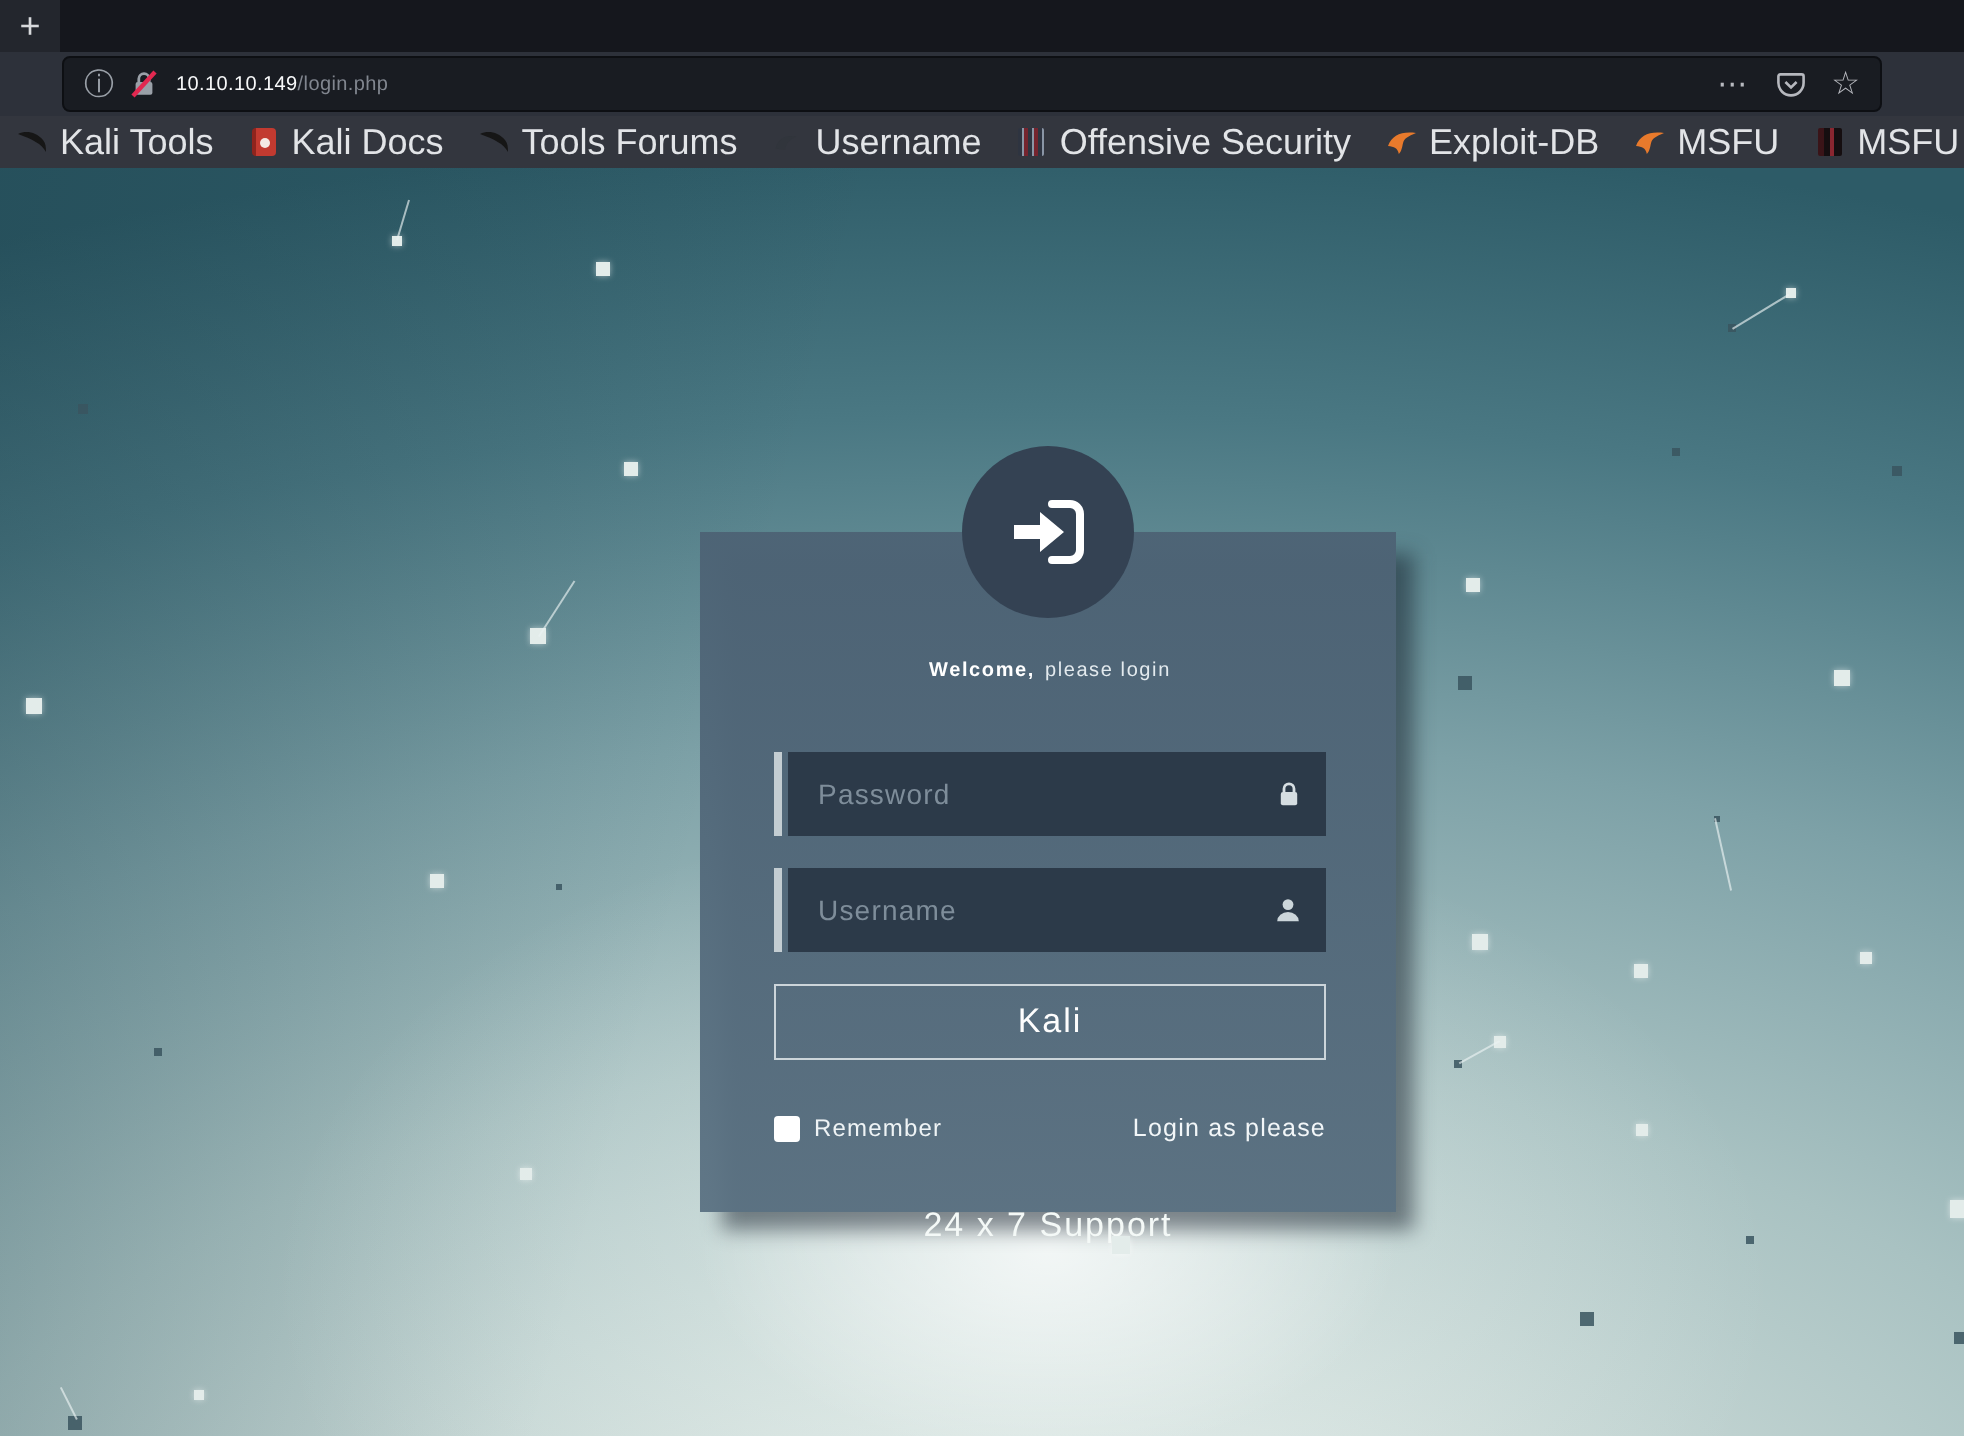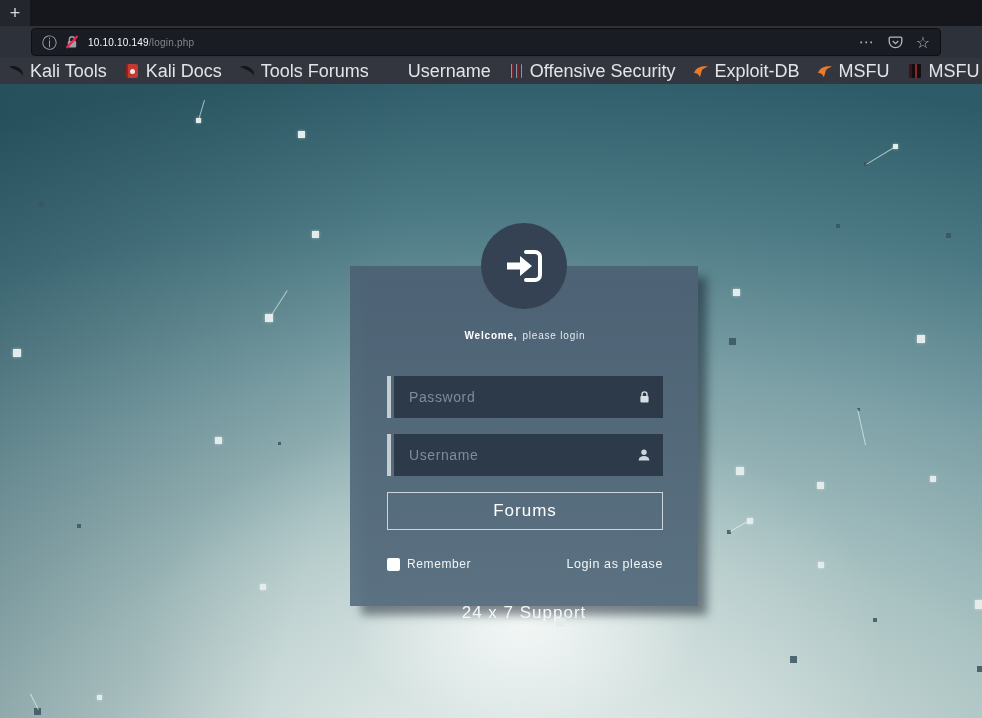--- a/index.html
+++ b/index.html
@@ -226,21 +226,21 @@
         <span class="stripe"></span>
         <input type="text" placeholder="Username" style="">
         <span class="field-ic">
           <svg width="14" height="14" viewBox="0 0 14 14" fill="#ccd6db">
             <circle cx="7" cy="4.3" r="2.7"></circle>
             <path d="M1.6 12.6 a5.4 4.6 0 0 1 10.8 0 Z"></path>
           </svg>
         </span>
       </div>
 
-      <button class="login-btn">Forums</button>
+      <button class="login-btn">Kali</button>
 
       <div class="card-row">
         <span class="remember">
           <span class="checkbox"></span>
           <span class="remember-label">Remember</span>
         </span>
         <a class="guest-link">Login as please</a>
       </div>
     </div>
 

